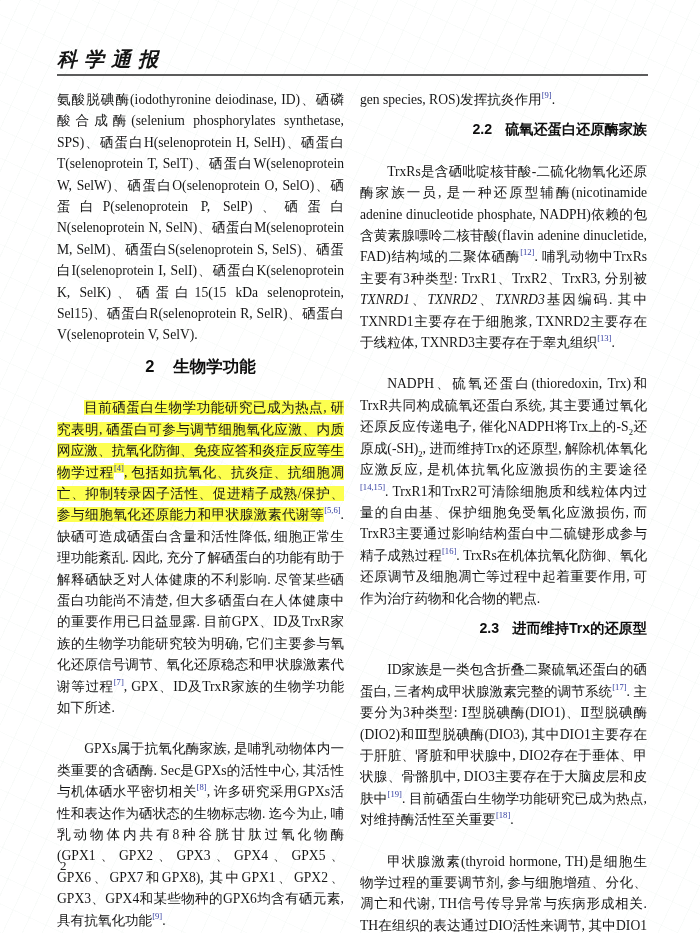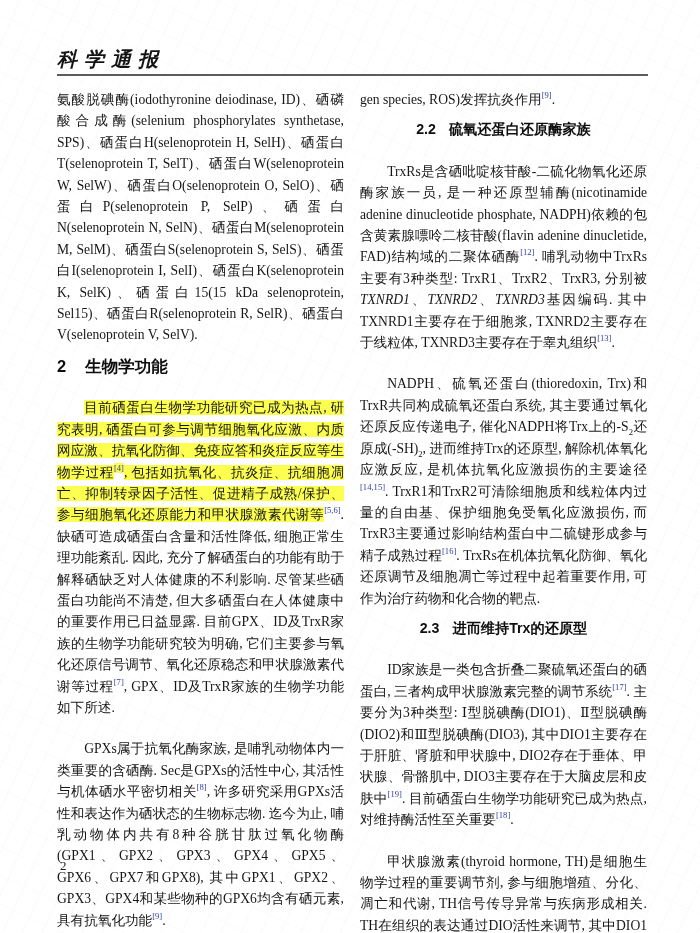--- a/index.html
+++ b/index.html
@@ -29,27 +29,27 @@
   .col{
     width:287px;flex:0 0 287px;
     font-size:13.6px;line-height:21.4px;
     text-align:justify;color:#161616;
   }
   p.para{margin:0;}
   p.indent{text-indent:2em;margin-top:20px;}
   .heading1{
     font-family:"Liberation Sans","DejaVu Sans",sans-serif;
     font-weight:bold;font-size:16.5px;color:#0e0e0e;
-    margin:10px 0 8px;text-align:left;text-indent:0;
+    margin:10px 0 8px;text-align:center;text-indent:0;
   }
   .heading1 .hnum{margin-right:19px;}
   .heading2{
     font-family:"Liberation Sans","DejaVu Sans",sans-serif;
     font-weight:bold;font-size:14.2px;color:#0e0e0e;
-    margin:9px 0 6px;text-align:center;text-indent:0;
+    margin:9px 0 6px;text-align:right;text-indent:0;
   }
   .heading2 .hnum{margin-right:13px;}
   sup.ref{
     color:var(--ref-color,#2f3a9e);
     font-size:8.6px;line-height:0;vertical-align:super;
     cursor:pointer;
   }
   sub.sb{font-size:8.6px;line-height:0;vertical-align:sub;}
   .hl{background:var(--hl-color,#fdff50);}
   .i{font-style:italic;}

